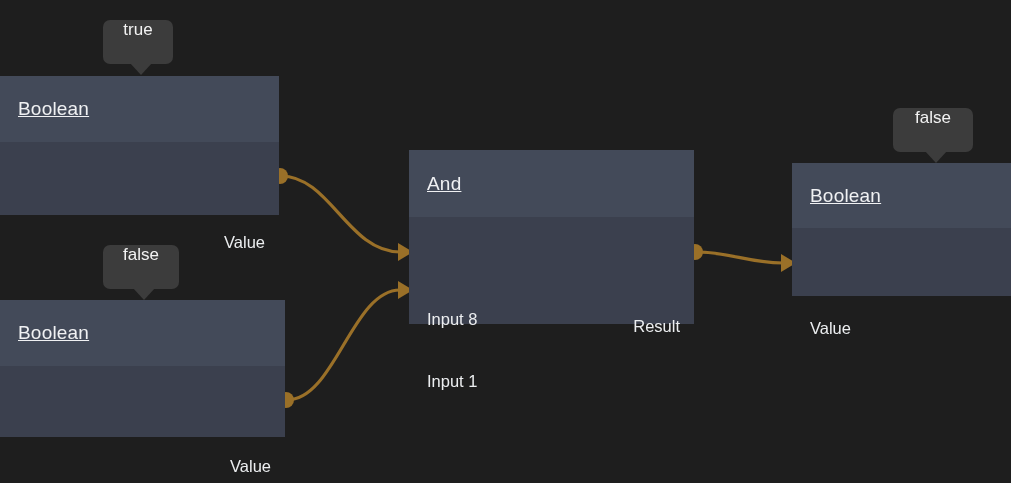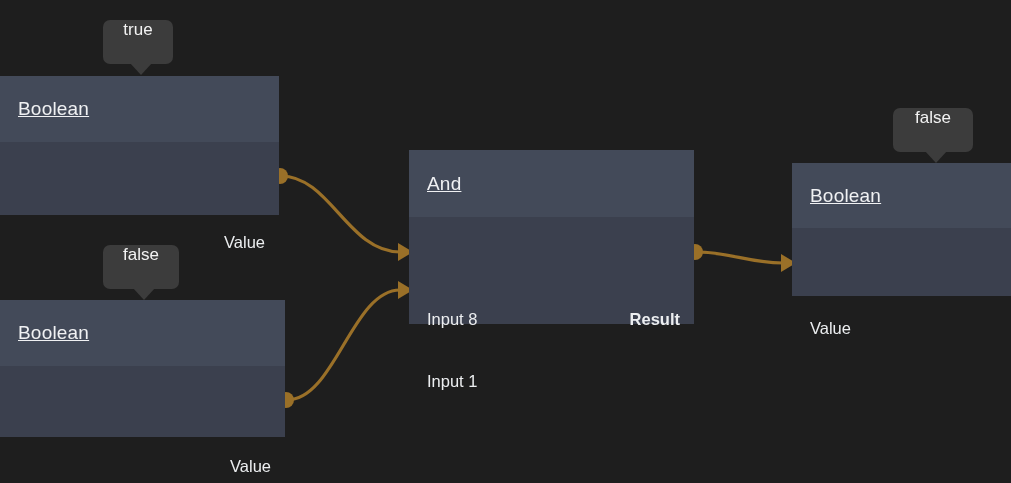--- a/index.html
+++ b/index.html
@@ -159,21 +159,21 @@
     <div class="node-header" style="height:67px;">
       <span>And</span>
     </div>
     <div class="node-body" style="height:107px;">
       <div class="port-row in" style="top:91px;">
         <span>Input 8</span>
       </div>
       <div class="port-row in" style="top:120px;margin-top:33px;">
         <span>Input 1</span>
       </div>
-      <div class="port-row out" style="top:91px;font-weight:bold;">
+      <div class="port-row out" style="top:98px;">
         <span>Result</span>
       </div>
     </div>
   </div>
 
   <div class="tooltip" style="left:893px; top:108px; width:80px;">
     <span>false</span>
     <span class="tail" style="left:32px;"></span>
   </div>
 

